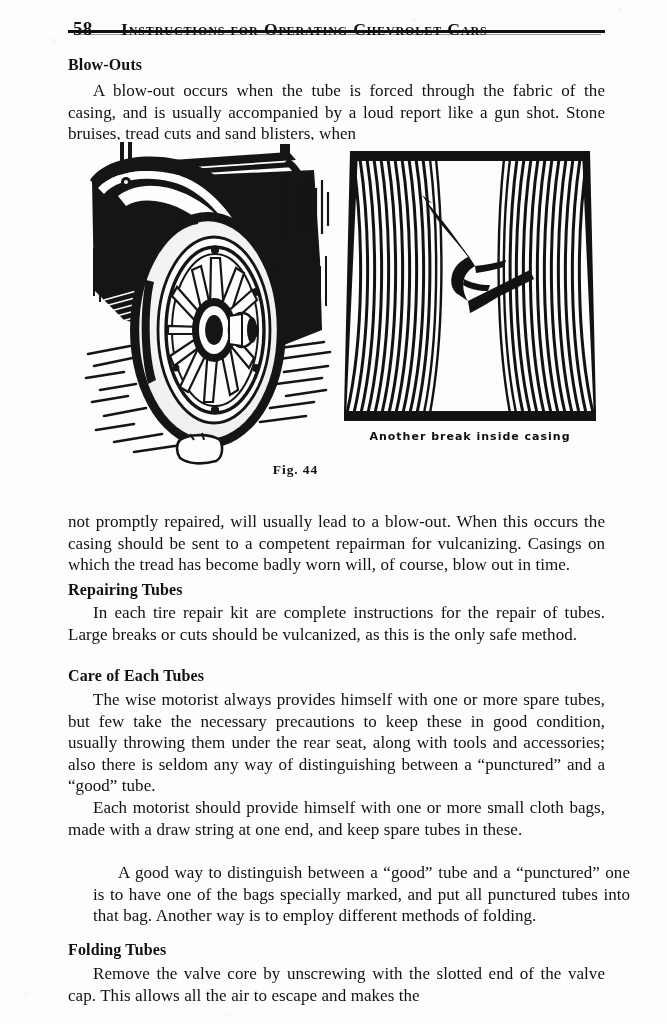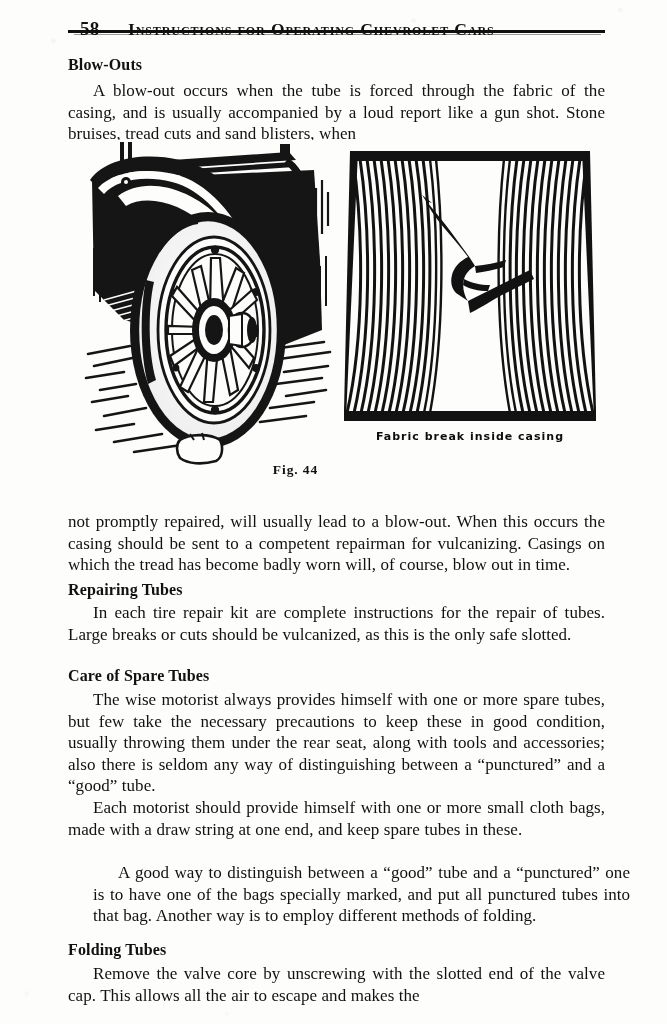--- a/index.html
+++ b/index.html
@@ -37,21 +37,21 @@
     position: absolute;
     left: 68px;
     top: 0;
     width: 537px;
     height: 1024px;
   }
 
   
   .header {
     position: absolute;
-    left: 12px;
+    left: 5px;
     top: 18px;
     width: 537px;
     height: 26px;
     white-space: nowrap;
     text-decoration: underline;
   }
   .folio {
     position: absolute;
     left: 0;
     top: 0;
@@ -393,31 +393,31 @@
                      C144,160 134,166 126,170 Z" fill="#121212"></path>
             <path d="M120,136
                      C128,140 136,142 146,142
                      L144,148
                      C134,148 126,146 119,142 Z" fill="#121212"></path>
             <path d="M82,58 L78,52 L88,60 Z" fill="#121212"></path>
           </g>
         </svg>
       </div>
 
-      <div class="fig-sub-caption">Fabric break inside casing</div>
+      <div class="fig-sub-caption">Another break inside casing</div>
 
       <div class="fig-number">Fig. 44</div>
     </div>
 
     <p class="para noindent" style="top:493px;margin-top:18px;">not promptly repaired, will usually lead to a blow-out.  When this occurs the casing should be sent to a competent repairman for vulcanizing.  Casings on which the tread has become badly worn will, of course, blow out in time.</p>
 
     <div class="sec-head" style="left:0; top:581px;">Repairing Tubes</div>
-    <p class="para" style="top:602px;">In each tire repair kit are complete instructions for the repair of tubes.  Large breaks or cuts should be vulcanized, as this is the only safe slotted.</p>
-
-    <div class="sec-head" style="left:0; top:667px;">Care of Spare Tubes</div>
+    <p class="para" style="top:602px;">In each tire repair kit are complete instructions for the repair of tubes.  Large breaks or cuts should be vulcanized, as this is the only safe method.</p>
+
+    <div class="sec-head" style="left:0; top:667px;">Care of Each Tubes</div>
     <p class="para" style="top:797px;">Each motorist should provide himself with one or more small cloth bags, made with a draw string at one end, and keep spare tubes in these.</p>
     <p class="para" style="top:689px;">The wise motorist always provides himself with one or more spare tubes, but few take the necessary precautions to keep these in good condition, usually throwing them under the rear seat, along with tools and accessories; also there is seldom any way of distinguishing between a “punctured” and a “good” tube.</p>
     <p class="para" style="top:862px;margin-left:25px;">A good way to distinguish between a “good” tube and a “punctured” one is to have one of the bags specially marked, and put all punctured tubes into that bag.  Another way is to employ different methods of folding.</p>
 
     <div class="sec-head" style="left:0; top:941px;">Folding Tubes</div>
     <p class="para" style="top:963px;">Remove the valve core by unscrewing with the slotted end of the valve cap.  This allows all the air to escape and makes the</p>
 
   </div>
 </div>
 

